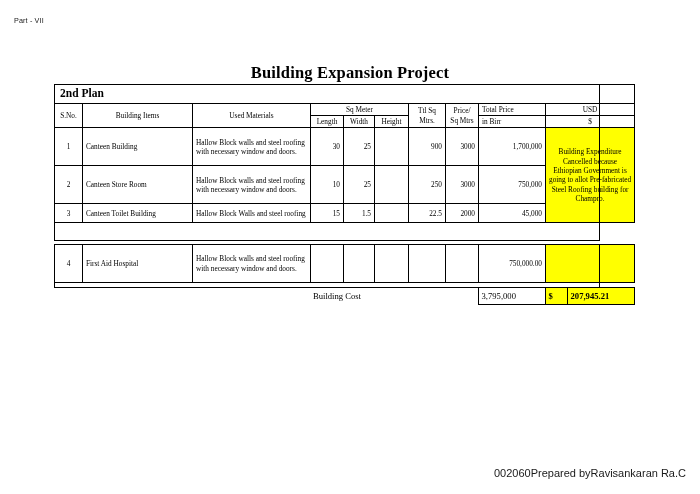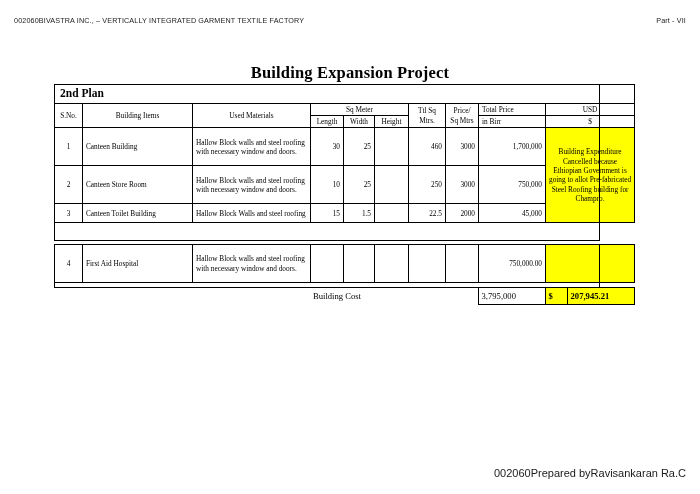--- a/index.html
+++ b/index.html
@@ -178,21 +178,20 @@
     font-family: "Liberation Sans", sans-serif;
     font-size: 11px;
     color: #1a1a1a;
     white-space: nowrap;
   }
 </style>
 </head>
 <body>
 
 <div class="page-header">
-  <span class="hdr-left">002060BIVASTRA INC., – VERTICALLY INTEGRATED GARMENT TEXTILE FACTORY</span>
   <span class="hdr-right">Part - VII</span>
 </div>
 
 <div class="doc-title">Building Expansion Project</div>
 
 <div class="sheet">
   <table class="grid">
     <colgroup>
       <col style="width:28px">
       <col style="width:110px">
@@ -227,21 +226,21 @@
         <td class="hdr">$</td>
       </tr>
 
       <tr class="tallrow">
         <td class="c">1</td>
         <td class="l">Canteen Building</td>
         <td class="l">Hallow Block walls and steel roofing with necessary window and doors.</td>
         <td class="r">30</td>
         <td class="r">25</td>
         <td class="r"></td>
-        <td class="r">460</td>
+        <td class="r">900</td>
         <td class="r">3000</td>
         <td class="r">1,700,000</td>
         <td class="notecell" rowspan="3">Building Expenditure Cancelled because Ethiopian Government is going to allot Pre-fabricated Steel Roofing building for Champro.</td>
       </tr>
 
       <tr class="tallrow">
         <td class="c">2</td>
         <td class="l">Canteen Store Room</td>
         <td class="l">Hallow Block walls and steel roofing with necessary window and doors.</td>
         <td class="r">10</td>

